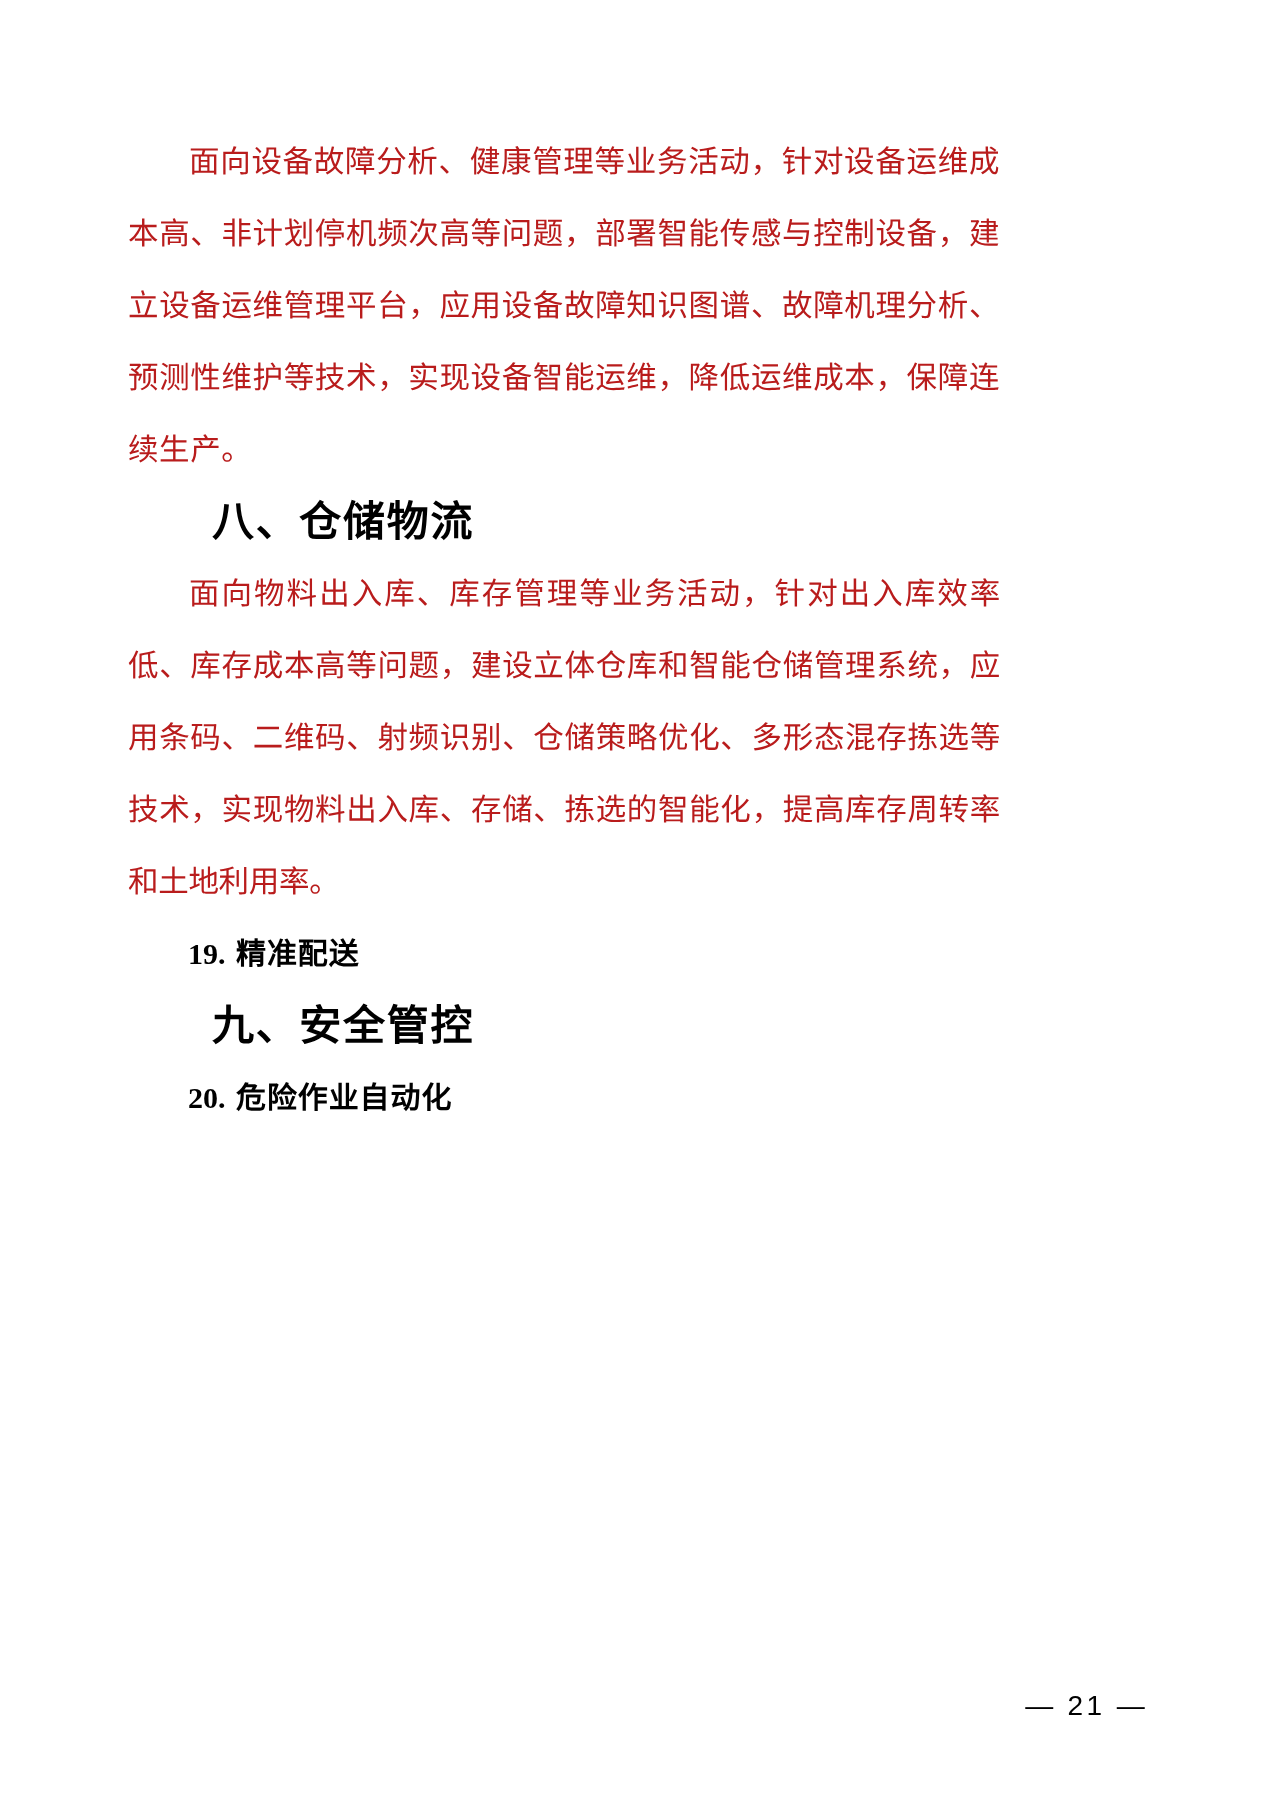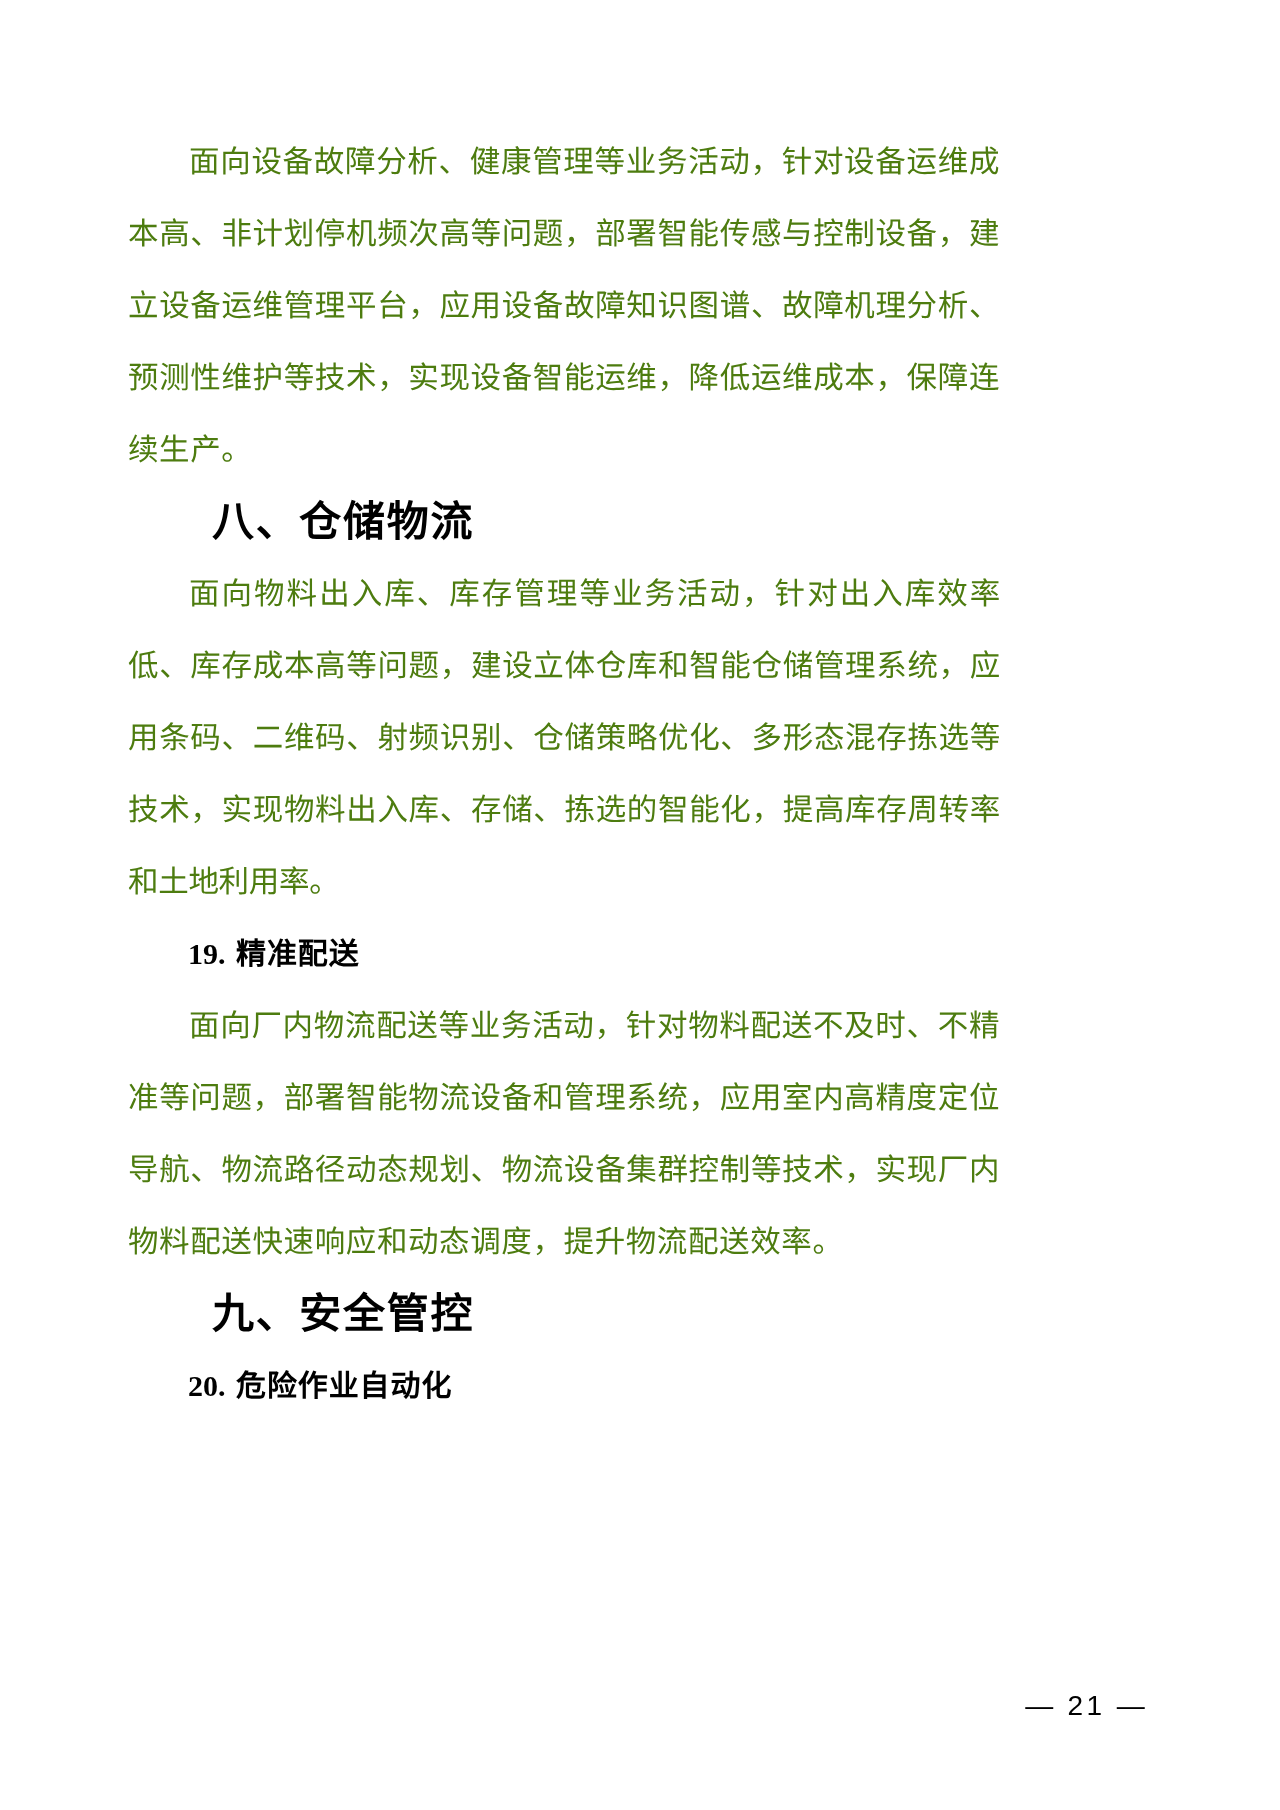--- a/index.html
+++ b/index.html
@@ -34,21 +34,21 @@
   .para {
     font-family: "Liberation Serif", "DejaVu Serif", serif;
     font-size: 30.5px;
     line-height: 72px;
     text-align: justify;
     text-justify: inter-ideograph;
     text-indent: 2em;
     letter-spacing: 0.02em;
     margin: 0;
     font-weight: 400;
-    color: #4d7c0f;
+    color: #b91c1c;
   }
   .para.tight {
     letter-spacing: -0.01em;
   }
 
   
   .h-section {
     font-family: "Liberation Sans", "DejaVu Sans", sans-serif;
     font-size: 42px;
     line-height: 72px;
@@ -102,21 +102,20 @@
 
     <h2 class="h-section">八、仓储物流</h2>
 
 
     <p class="para tight">面向物料出入库、库存管理等业务活动，针对出入库效率低、库存成本高等问题，建设立体仓库和智能仓储管理系统，应用条码、二维码、射频识别、仓储策略优化、多形态混存拣选等技术，实现物料出入库、存储、拣选的智能化，提高库存周转率和土地利用率。</p>
 
     <h3 class="h-item">
       <span class="num">19.</span><span class="label">精准配送</span>
     </h3>
 
-    <p class="para">面向厂内物流配送等业务活动，针对物料配送不及时、不精准等问题，部署智能物流设备和管理系统，应用室内高精度定位导航、物流路径动态规划、物流设备集群控制等技术，实现厂内物料配送快速响应和动态调度，提升物流配送效率。</p>
 
     <h2 class="h-section">九、安全管控</h2>
 
     <h3 class="h-item">
       <span class="num">20.</span><span class="label">危险作业自动化</span>
     </h3>
 
 
   </div>
 

